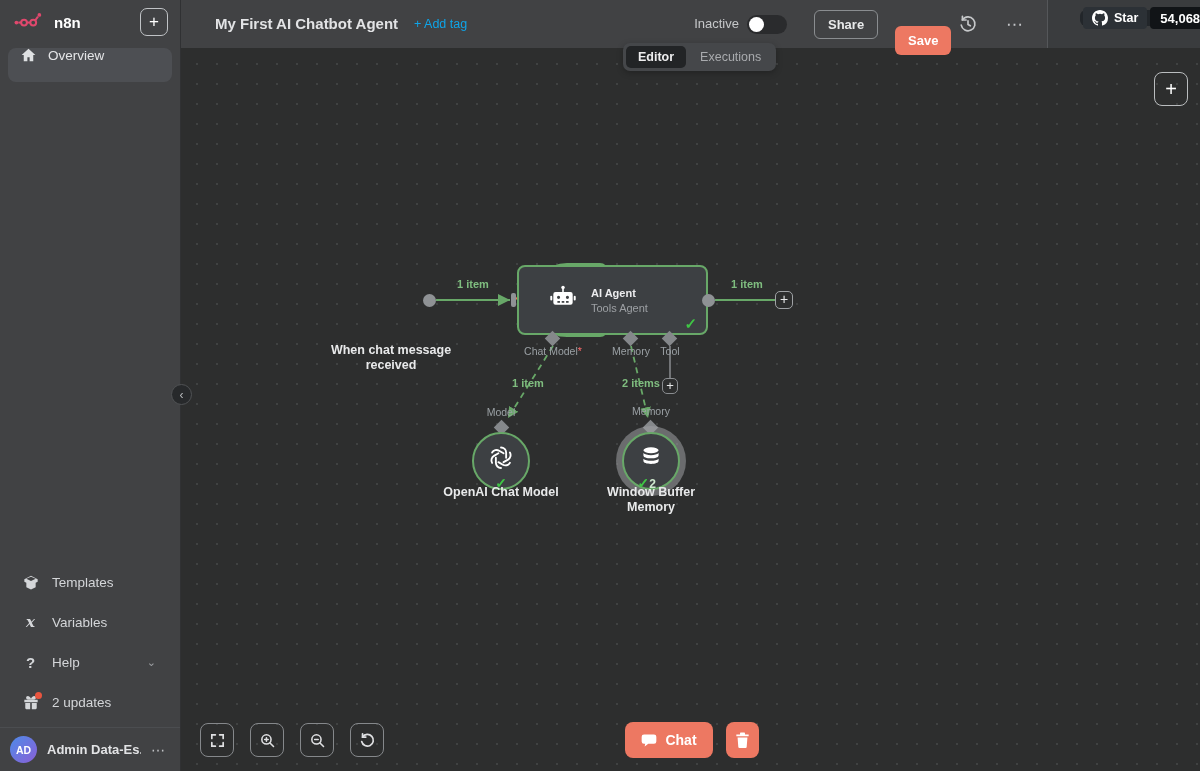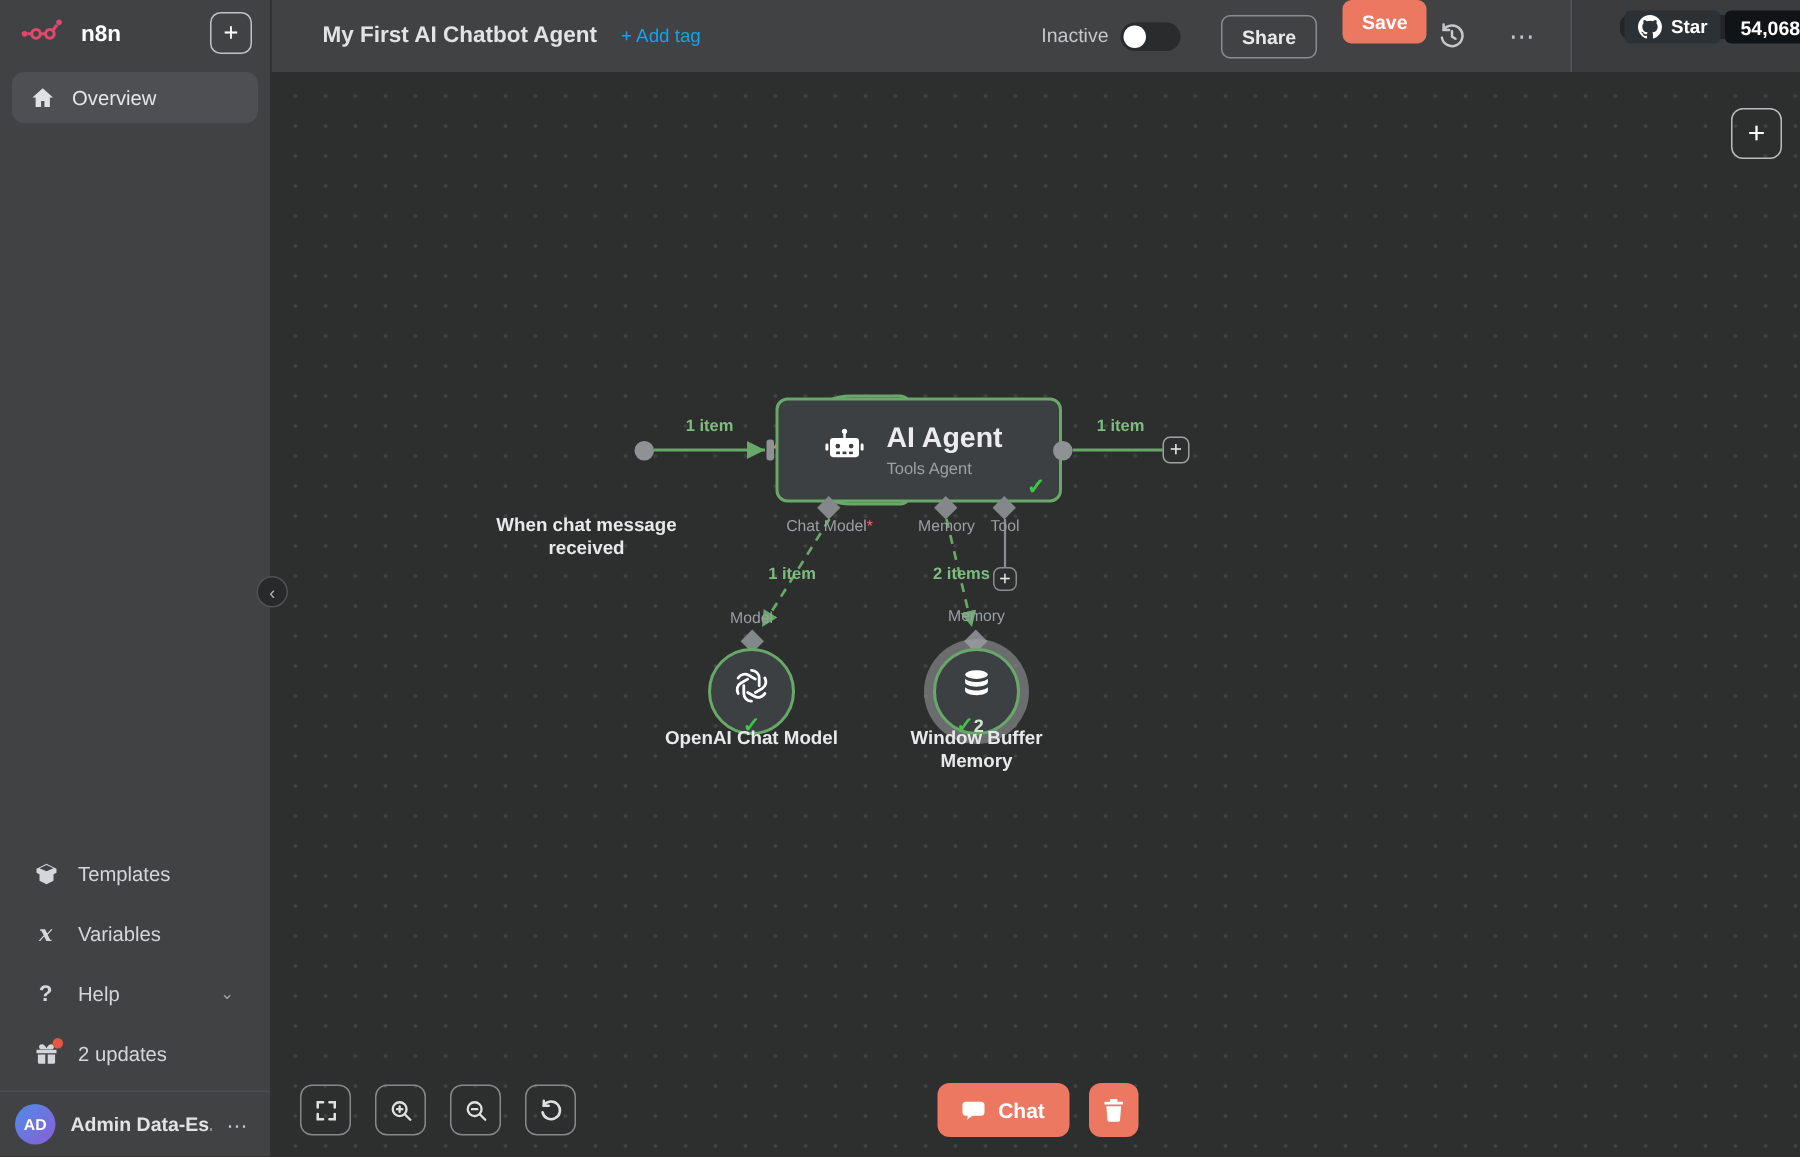--- a/index.html
+++ b/index.html
@@ -25,21 +25,21 @@
   .node-memory { left:441px; top:384px; box-shadow:0 0 0 6px rgba(158,161,164,.55); }
   .node-icon-center { position:absolute; left:50%; top:50%; transform:translate(-50%,-54%); }
   .node-check { position:absolute; color:#3fc645; font-weight:bold; font-size:15px; }
   .check-trigger { right:7px; bottom:1px; }
   .check-agent { right:9px; bottom:0px; }
   .check-round { left:50%; transform:translateX(-50%); bottom:-3px; font-size:14px; }
   .check-memory { left:42%; bottom:-3px; transform:translateX(-50%); font-size:14px; white-space:nowrap; }
   .check-badge { color:#cfe9cf; font-weight:bold; font-size:12px; }
   .bolt { position:absolute; left:-19px; top:50%; transform:translateY(-50%); }
 
-  .agent-title { font-size:19px; font-weight:bold; color:#ececee; }
+  .agent-title { font-size:11px; font-weight:bold; color:#ececee; }
   .agent-sub { font-size:11px; color:#9da0a4; margin-top:3px; }
 
   .node-label { position:absolute; transform:translateX(-50%); text-align:center;
                 color:#e8e9ea; font-size:12.5px; font-weight:bold; line-height:15px;
                 white-space:nowrap; }
 
   .port-circle { position:absolute; width:13px; height:13px; border-radius:50%;
                  background:#8f9295; }
   .port-bar { position:absolute; width:5px; height:14px; border-radius:2px; background:#8f9295; }
   .diamond { position:absolute; width:11px; height:11px; background:#85888b;
@@ -77,21 +77,21 @@
              color:#0ea5e9; cursor:pointer; }
   .inactive-label { position:absolute; left:478px; width:80px; text-align:right; top:0;
                     line-height:48px; font-size:13px; color:#c6c8ca; }
   .toggle { position:absolute; left:566px; top:15px; width:40px; height:19px;
             border-radius:10px; background:#2a2b2d; cursor:pointer; }
   .toggle-knob { position:absolute; left:2px; top:2px; width:15px; height:15px;
                  border-radius:50%; background:#fff; }
   .share-btn { position:absolute; left:633px; top:10px; height:29px; padding:0 13px;
                border-radius:6px; border:1px solid #8a8d90; background:transparent;
                color:#e8e9ea; font-size:13px; font-weight:bold; cursor:pointer; font-family:inherit; }
-  .save-btn { position:absolute; left:714px; top:0; height:29px; padding:0 13px;
+  .save-btn { position:absolute; left:714px; top:26px; height:29px; padding:0 13px;
               border-radius:6px; border:none; background:#ed7862; color:#fff;
               font-size:13px; font-weight:bold; cursor:pointer; font-family:inherit; }
   .history-btn { position:absolute; left:775px; top:13px; width:24px; height:24px;
                  background:transparent; border:none; cursor:pointer; }
   .dots-btn { position:absolute; left:822px; top:4px; width:24px; height:40px;
               background:transparent; border:none; color:#c3c5c8; font-size:17px;
               letter-spacing:1px; cursor:pointer; }
   .header-right { position:absolute; left:866px; right:0; top:0; bottom:0;
                   background:#3a3c3e; border-left:1px solid #55575a; }
   .gh-wrap { position:absolute; left:32px; top:10px; height:16px; display:flex;
@@ -114,21 +114,21 @@
   
   .sidebar { position:absolute; left:0; top:0; width:181px; height:771px;
              background:#414244; border-right:1px solid rgba(0,0,0,.25); z-index:5; }
   .logo-row { position:relative; height:44px; display:flex; align-items:center;
               padding-left:13px; gap:7px; }
   .logo-text { color:#fff; font-weight:bold; font-size:15px; }
   .new-wf-btn { position:absolute; right:12px; top:8px; width:28px; height:28px;
                 border-radius:7px; border:1.5px solid #c0c3c6; background:transparent;
                 color:#fff; font-size:17px; line-height:24px; cursor:pointer; }
   .side-item-active { margin:4px 8px 0; height:34px; border-radius:8px; background:#4d4f53;
-                      display:flex; align-items:center; gap:11px; padding-left:12px;
+                      display:flex; gap:11px; padding-left:12px;
                       color:#e4e5e7; font-size:13.5px; cursor:pointer; }
   .sidebar-bottom { position:absolute; left:0; right:0; bottom:0; }
   .side-item { height:40px; display:flex; align-items:center; gap:13px;
                padding-left:22px; color:#d4d6d9; font-size:13.5px; cursor:pointer;
                position:relative; }
   .side-item .chev { position:absolute; right:24px; color:#9da0a3; font-size:11px; }
   .icon-slot { width:17px; display:flex; justify-content:center; position:relative; }
   .qmark { font-size:15px; font-weight:bold; color:#d4d6d9; }
   .varx { font-family:"DejaVu Serif", serif; font-style:italic; font-weight:bold; font-size:15px; }
   .red-dot { position:absolute; right:-3px; top:-3px; width:7px; height:7px;
@@ -329,20 +329,24 @@
           <svg width="16" height="16" viewBox="0 0 24 24" fill="#fff">
             <path d="M12 0C5.37 0 0 5.37 0 12c0 5.3 3.44 9.8 8.2 11.39.6.11.82-.26.82-.58v-2.03c-3.34.73-4.04-1.61-4.04-1.61-.55-1.39-1.34-1.76-1.34-1.76-1.09-.75.08-.73.08-.73 1.2.08 1.84 1.24 1.84 1.24 1.07 1.84 2.81 1.31 3.5 1 .11-.78.42-1.31.76-1.61-2.67-.3-5.47-1.33-5.47-5.93 0-1.31.47-2.38 1.24-3.22-.12-.3-.54-1.52.12-3.18 0 0 1.01-.32 3.3 1.23a11.5 11.5 0 0 1 6 0c2.28-1.55 3.29-1.23 3.29-1.23.66 1.66.24 2.88.12 3.18.77.84 1.23 1.91 1.23 3.22 0 4.61-2.8 5.63-5.48 5.92.43.37.81 1.1.81 2.22v3.29c0 .32.22.7.83.58A12 12 0 0 0 24 12C24 5.37 18.63 0 12 0z"></path>
           </svg>
           <span>Star</span>
         </span>
         <span class="gh-count">54,068</span>
       </div>
     </div>
   </header>
 
+  <div class="tabs-pill">
+    <span class="tab tab-active">Editor</span>
+    <span class="tab tab-idle">Executions</span>
+  </div>
 
   <aside class="sidebar">
     <div class="logo-row">
       <span>
         <svg width="34" height="22" viewBox="0 0 40 24" fill="none" stroke="#e0486d" stroke-width="2.4">
           <circle cx="4" cy="15" r="2.2" fill="#e0486d" stroke="none"></circle>
           <line x1="6.2" y1="15" x2="9.4" y2="15"></line>
           <circle cx="13" cy="15" r="3.4"></circle>
           <line x1="16.4" y1="15" x2="20.2" y2="15"></line>
           <circle cx="23.8" cy="15" r="3.4"></circle>

